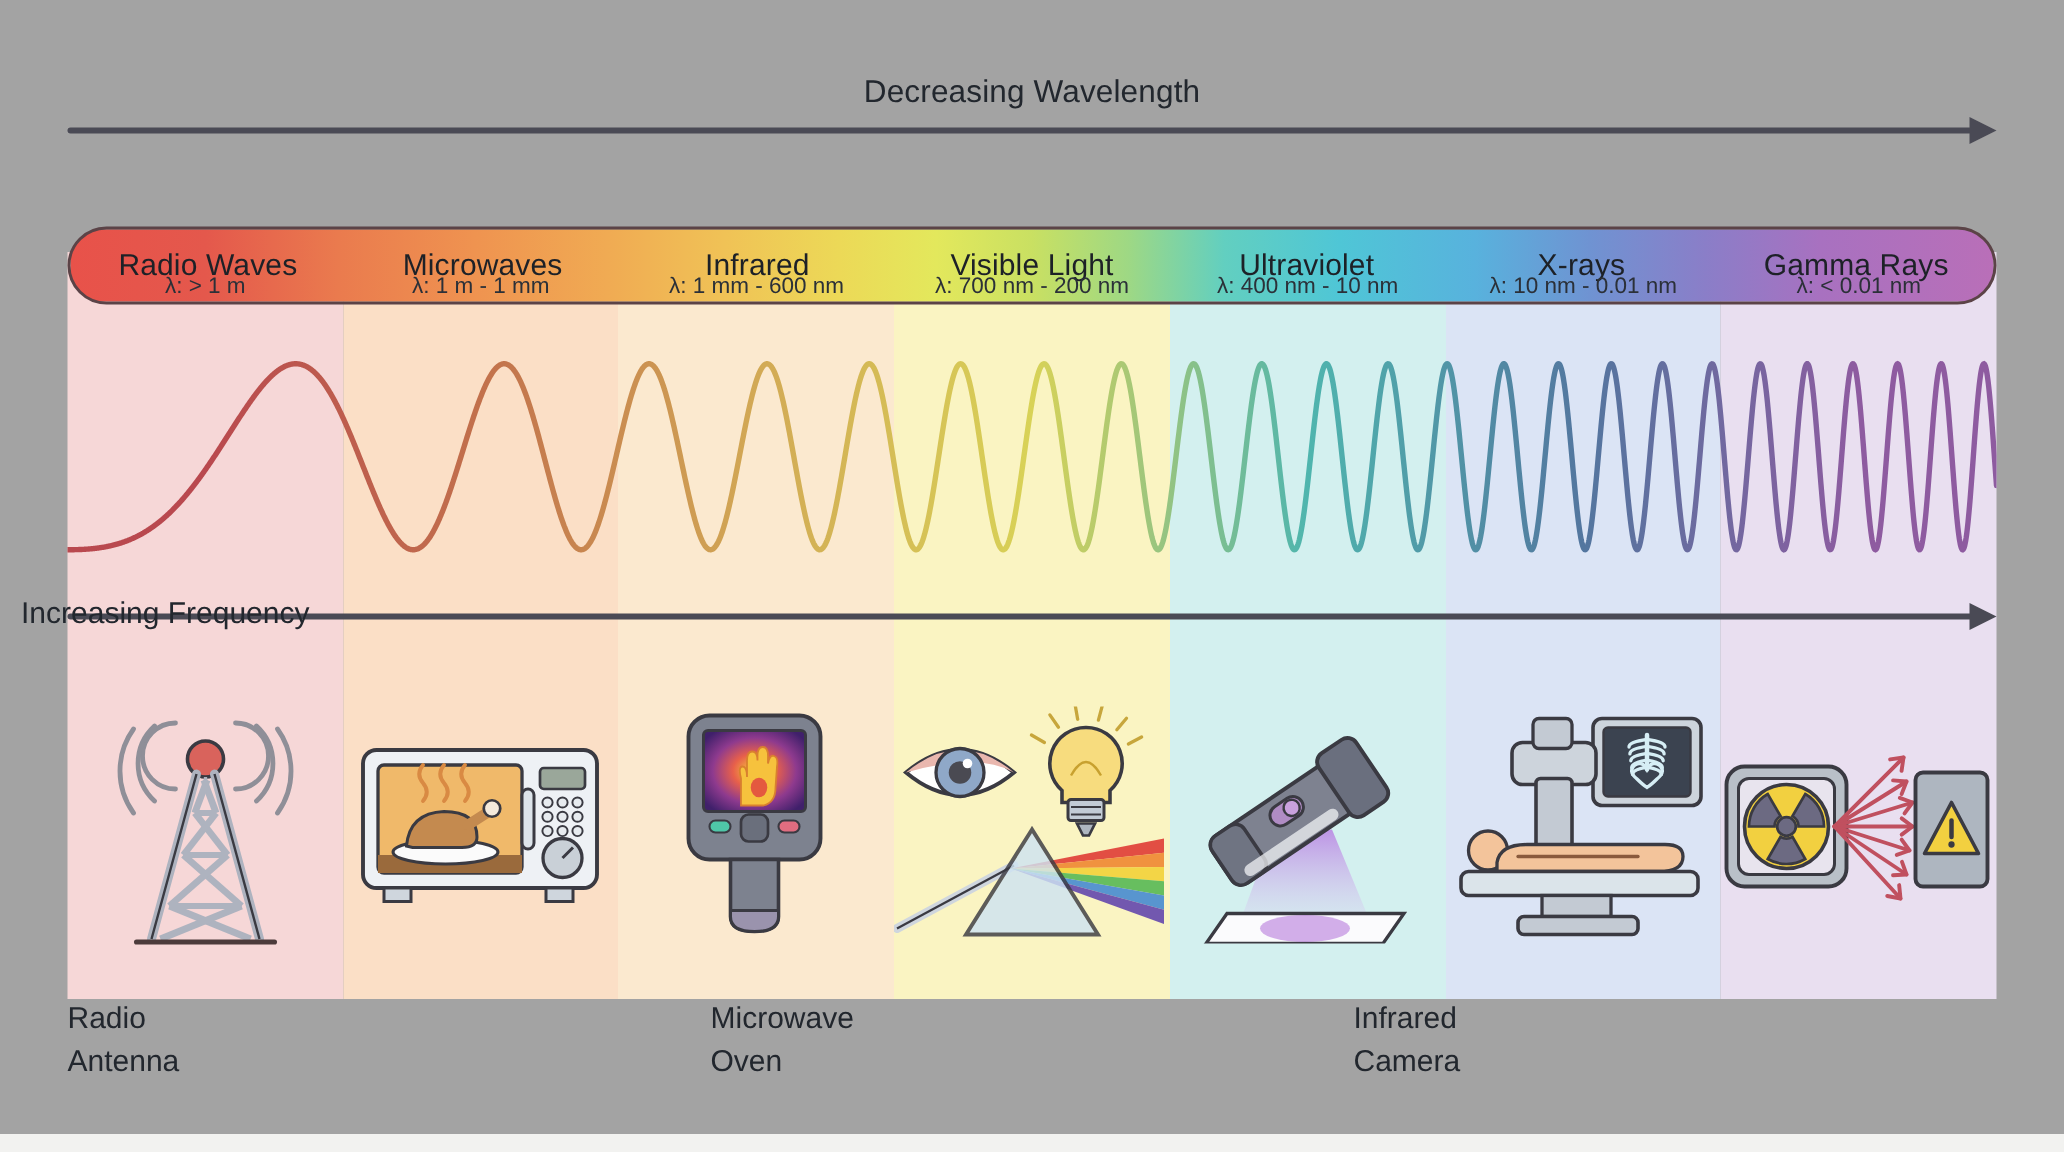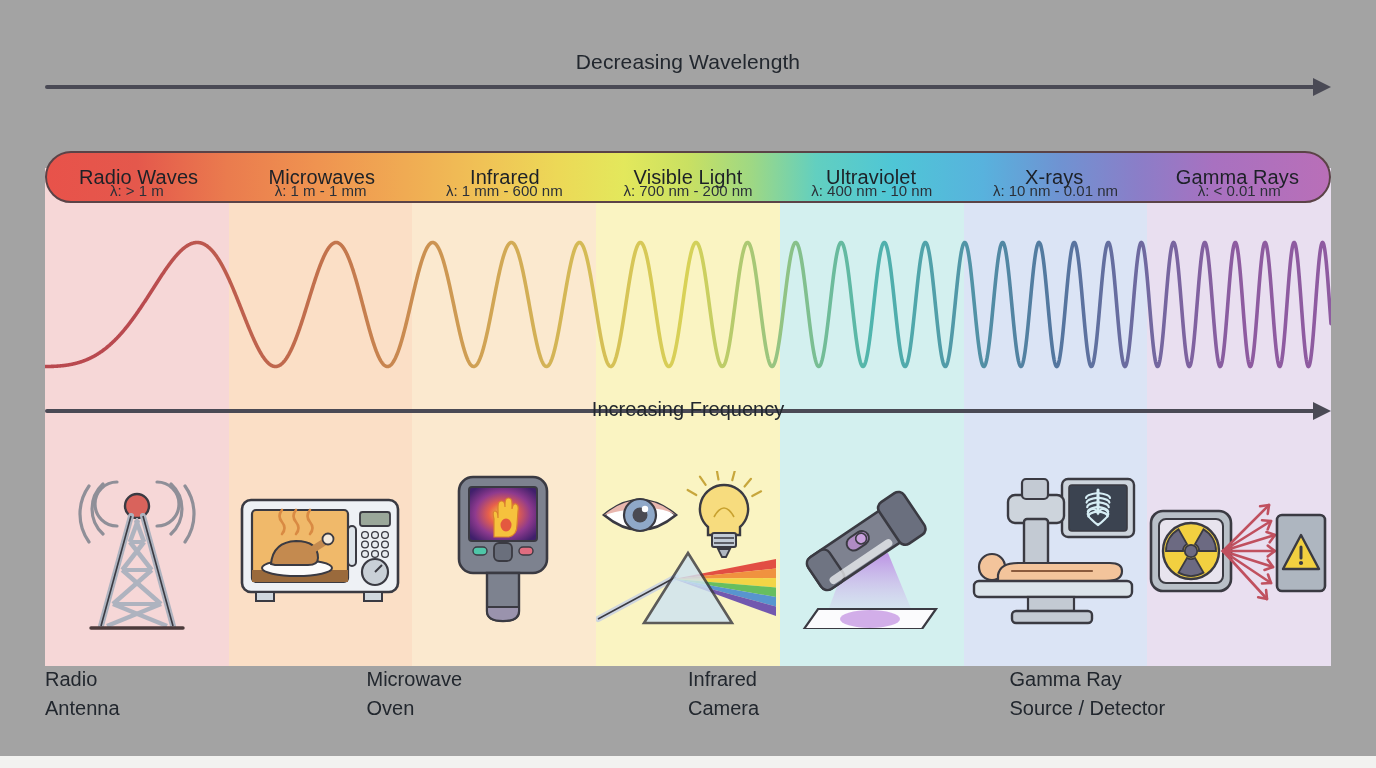--- a/index.html
+++ b/index.html
@@ -53,21 +53,21 @@
   }
   .wl { flex: 1 1 0; text-align: center; font-size: 15px; color: #2b3038; }
 
   
   #wave-area { position: absolute; left: 45px; top: 222px; width: 1286px; height: 165px; z-index: 3; }
 
   
   #freq-arrow-line { left: 45px; width: 1272px; top: 409px; z-index: 4; }
   #freq-arrow-head { left: 1313px; top: 402px; z-index: 4; }
   #freq-label {
-    position: absolute; top: 398px; left: 0; width: 1376px; text-align: center;
+    position: absolute; top: 398px; left: 0; width: 1376px; 
     font-size: 20px; color: #22272e; z-index: 5;
   }
   #freq-label span { background: transparent; padding: 0 14px; }
 
   
   #icons-row {
     position: absolute; left: 45px; top: 452px; width: 1286px; height: 200px;
     display: flex; z-index: 5;
   }
   .icon-cell { flex: 1 1 0; display: flex; align-items: center; justify-content: center; }
@@ -329,17 +329,15 @@
       </div>
     </div>
 
   <div id="captions-row">
       <div class="caption">Radio
 Antenna</div>
       <div class="caption">Microwave
 Oven</div>
       <div class="caption">Infrared
 Camera</div>
-      <div class="caption">Gamma Ray
-Source / Detector</div>
     </div>
 
 </div>
 
 </body></html>

